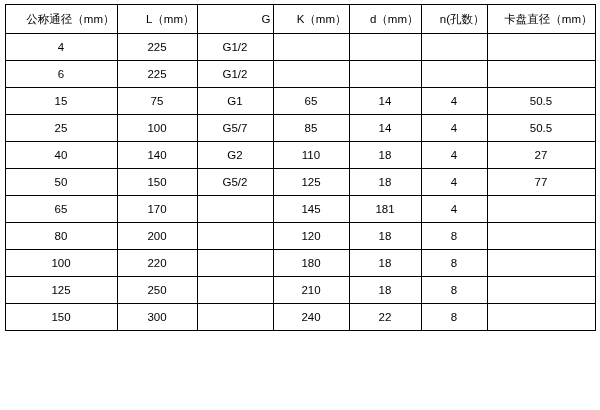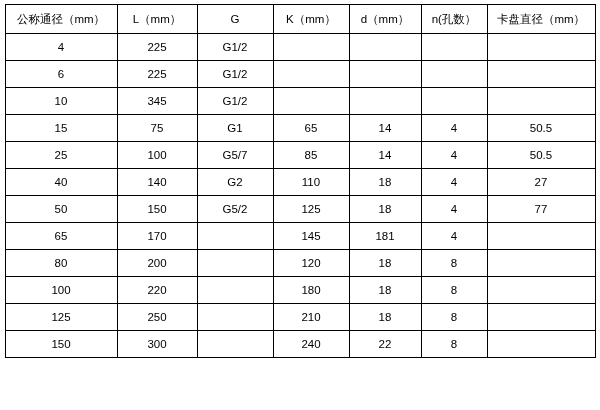--- a/index.html
+++ b/index.html
@@ -35,20 +35,21 @@
     font-weight: normal;
     font-size: 11.5px;
     height: 26px;
     padding: 0 2px;
     white-space: nowrap;
     overflow: hidden;
   }
   table.spec thead td {
     font-size: 11.5px;
     height: 28px;
+    text-align: right;
   }
   col.c0 { width: 112px; }
   col.c1 { width: 80px; }
   col.c2 { width: 76px; }
   col.c3 { width: 76px; }
   col.c4 { width: 72px; }
   col.c5 { width: 66px; }
   col.c6 { width: 108px; }
 </style>
 </head>
@@ -82,29 +83,20 @@
         <td>225</td>
         <td>G1/2</td>
         <td></td>
         <td></td>
         <td></td>
         <td></td>
       </tr>
       <tr>
         <td>6</td>
         <td>225</td>
-        <td>G1/2</td>
-        <td></td>
-        <td></td>
-        <td></td>
-        <td></td>
-      </tr>
-      <tr>
-        <td>10</td>
-        <td>345</td>
         <td>G1/2</td>
         <td></td>
         <td></td>
         <td></td>
         <td></td>
       </tr>
       <tr>
         <td>15</td>
         <td>75</td>
         <td>G1</td>

